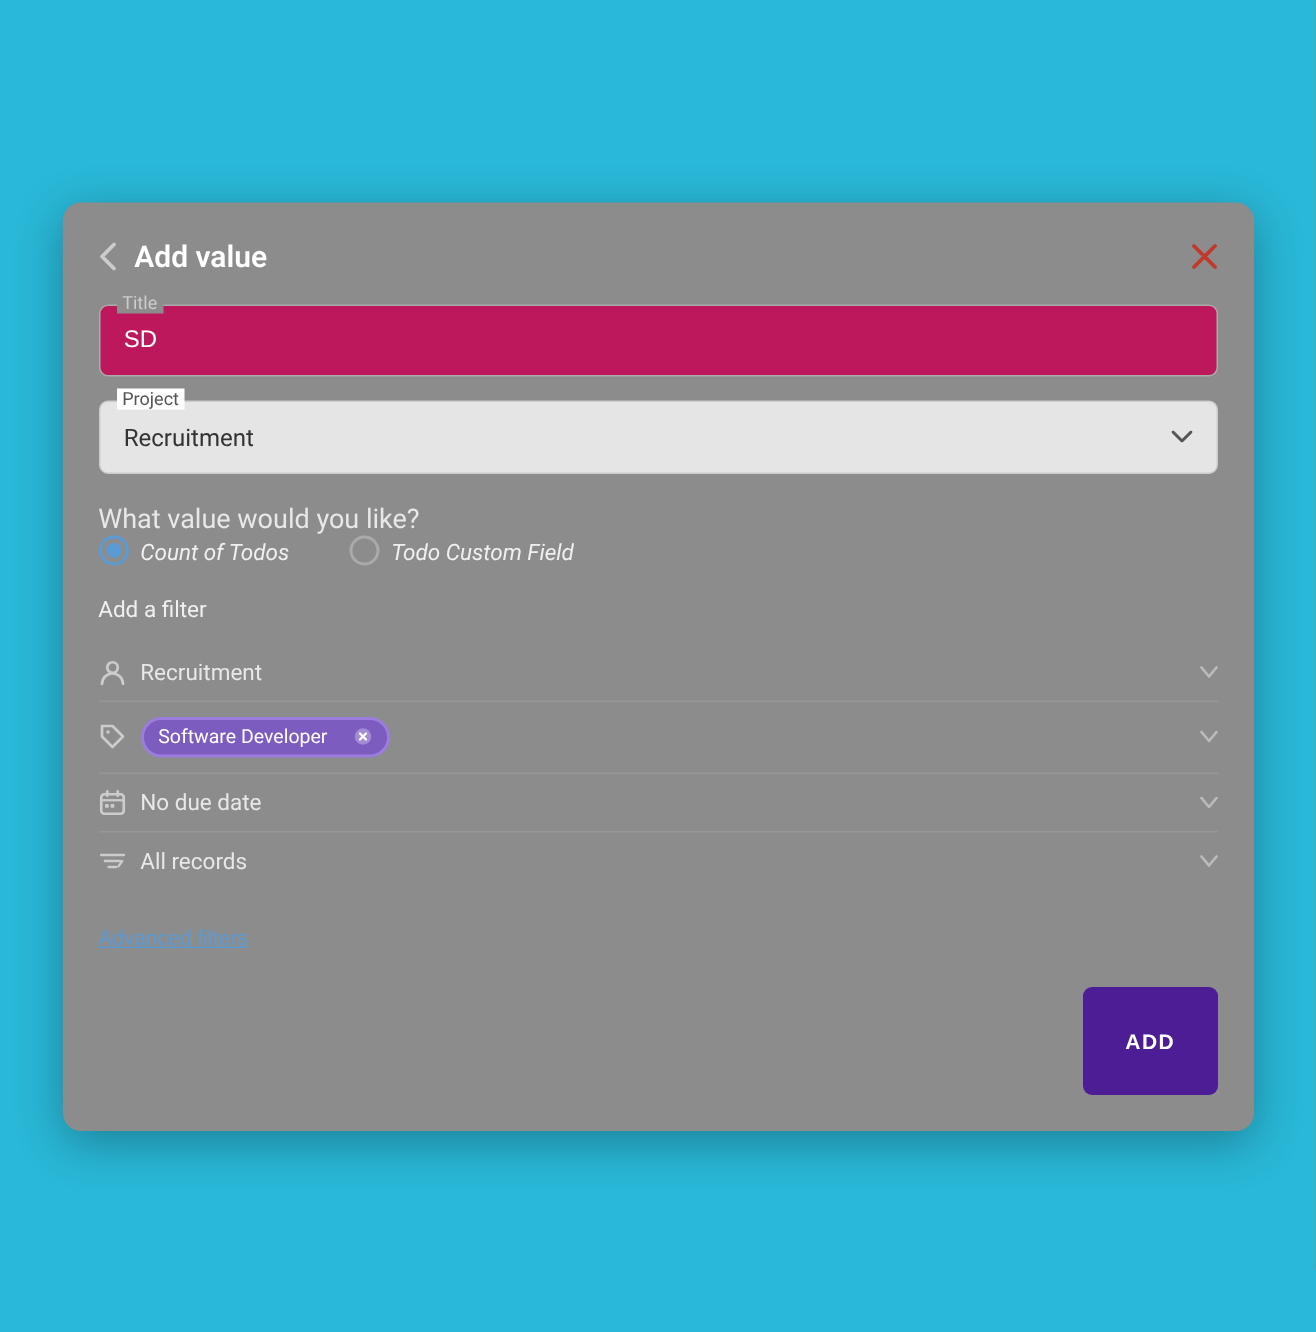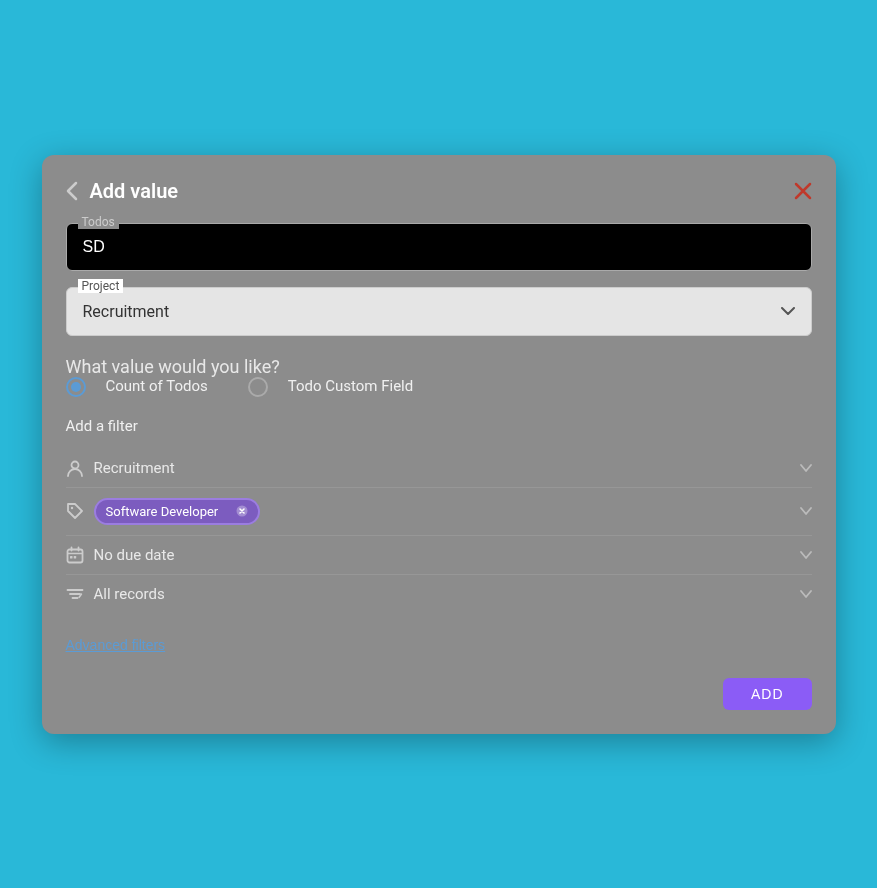--- a/index.html
+++ b/index.html
@@ -71,21 +71,21 @@
       background-color: #8c8c8c;
       padding: 0 4px;
       font-size: 12px;
       color: #ccc;
       z-index: 1;
     }
 
     .text-input {
       width: 100%;
       padding: 14px 16px;
-      background-color: #000000;
+      background-color: #be185d;
       border: 1.5px solid #aaa;
       border-radius: 6px;
       color: #fff;
       font-size: 16px;
       outline: none;
     }
 
     .project-field {
       position: relative;
       margin-bottom: 20px;
@@ -131,25 +131,26 @@
     }
 
     .radio-group {
       display: flex;
       gap: 40px;
       margin-bottom: 20px;
     }
 
     .radio-option {
       display: flex;
-      align-items: flex-start;
-      gap: 20px;
+      align-items: flex-end;
+      gap: 8px;
       cursor: pointer;
       color: #f0f0f0;
       font-size: 15px;
+      font-style: italic;
     }
 
     .radio-circle {
       width: 20px;
       height: 20px;
       border-radius: 50%;
       border: 2px solid #5b9bd5;
       display: flex;
       align-items: center;
       justify-content: center;
@@ -249,27 +250,27 @@
       margin-top: 24px;
     }
 
     .modal-footer {
       display: flex;
       justify-content: flex-end;
       margin-top: 24px;
     }
 
     .add-btn {
-      background-color: #8b5cf6;
+      background-color: #4c1d95;
       color: #fff;
       border: none;
       border-radius: 6px;
-      padding: 8px 28px;
+      padding: 28px 28px;
       font-size: 14px;
-      font-weight: 400;
+      font-weight: 700;
       letter-spacing: 1px;
       cursor: pointer;
     }
 
     svg {
       display: block;
     }
   </style>
 </head>
 <body>
@@ -285,21 +286,21 @@
     <span class="modal-title">Add value</span>
     <button class="close-btn">
       <svg width="18" height="18" viewBox="0 0 18 18" fill="none" xmlns="http://www.w3.org/2000/svg">
         <path d="M2 2L16 16M16 2L2 16" stroke="#c0392b" stroke-width="2.5" stroke-linecap="round"></path>
       </svg>
     </button>
   </div>
 
   
   <div class="form-field">
-    <label>Todos</label>
+    <label>Title</label>
     <input class="text-input" type="text" value="SD" style="">
   </div>
 
   
   <div class="project-field">
     <label>Project</label>
     <div class="project-select-wrapper">
       <span class="project-select-text">Recruitment</span>
       <span class="dropdown-arrow">
         <svg width="14" height="8" viewBox="0 0 14 8" fill="none">

